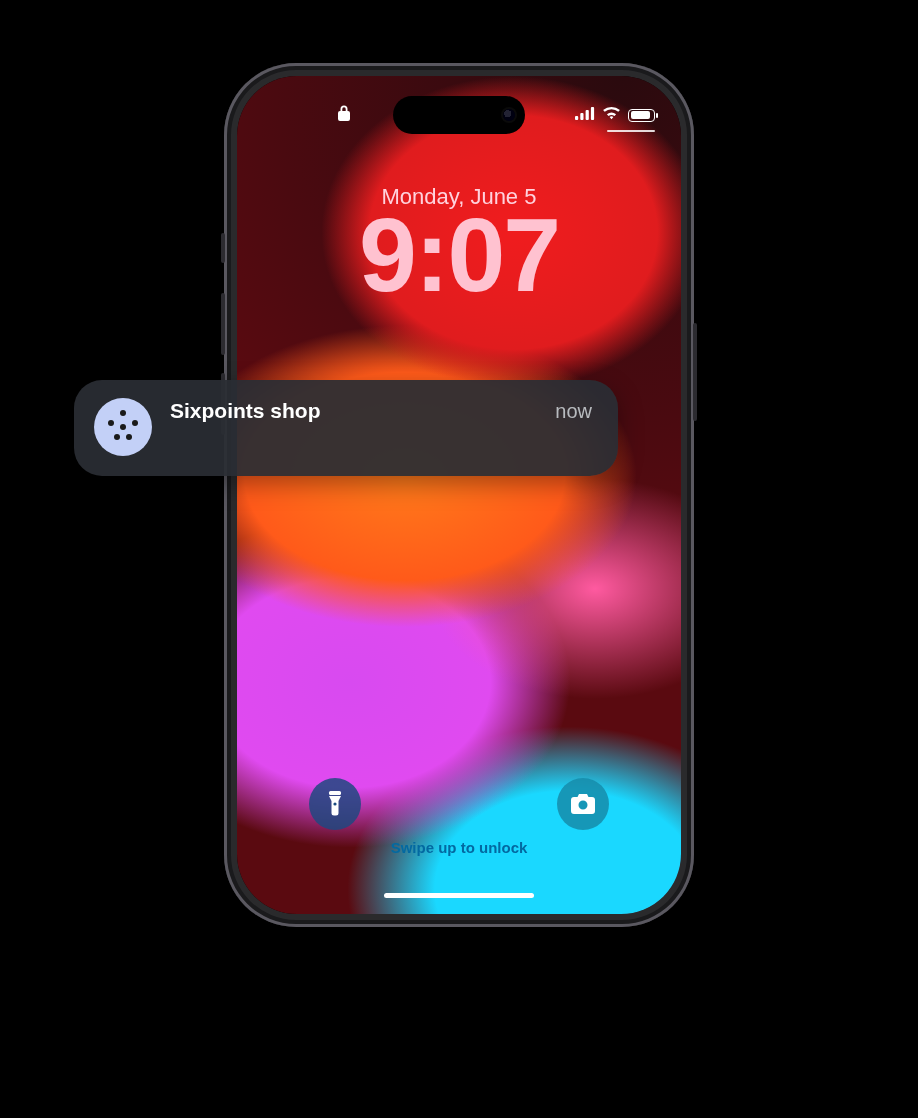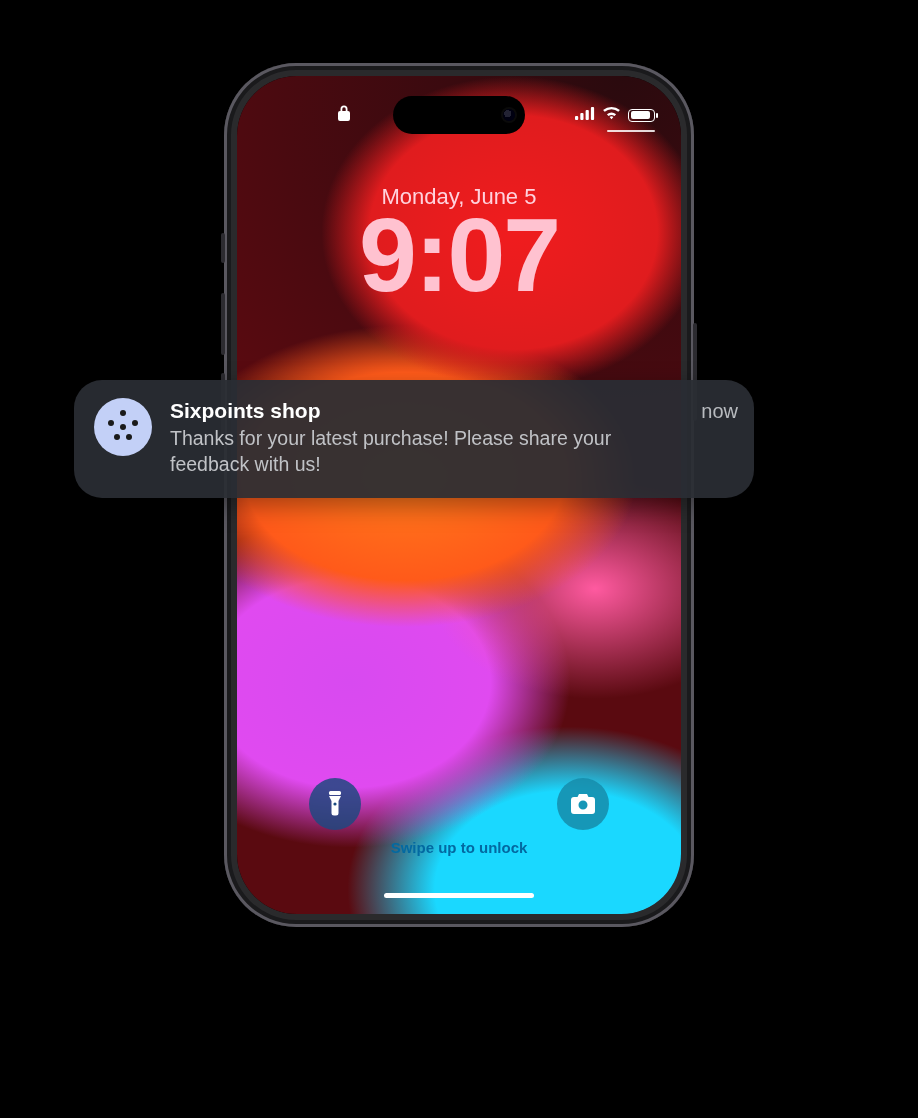--- a/index.html
+++ b/index.html
@@ -182,24 +182,24 @@
     font-size: 104px;
     font-weight: 700;
     letter-spacing: -2px;
   }
 
   
   .notif {
     position: absolute;
     top: 380px;
     left: 74px;
-    width: 680px;
+    width: 544px;
     background: #2a2d33ee;
     border-radius: 28px;
-    padding: 18px 16px 20px 20px;
+    padding: 18px 26px 20px 20px;
     box-sizing: border-box;
     display: flex;
     align-items: flex-start;
     gap: 18px;
     box-shadow: 0 8px 24px rgba(0,0,0,0.35);
     color: #e7e8ea;
   }
   .notif .icon {
     width: 58px;
     height: 58px;
@@ -348,16 +348,15 @@
   <div class="icon">
     <span class="dot" style="left:26px;top:12px"></span>
     <span class="dot" style="left:14px;top:22px"></span>
     <span class="dot" style="left:26px;top:26px"></span>
     <span class="dot" style="left:38px;top:22px"></span>
     <span class="dot" style="left:20px;top:36px"></span>
     <span class="dot" style="left:32px;top:36px"></span>
   </div>
   <div class="content">
     <div class="title">Sixpoints shop</div>
-    <div class="body">Thanks for your latest purchase! Please share your feedback with us!</div>
   </div>
   <div class="ts">now</div>
 </div>
 
 </body></html>

